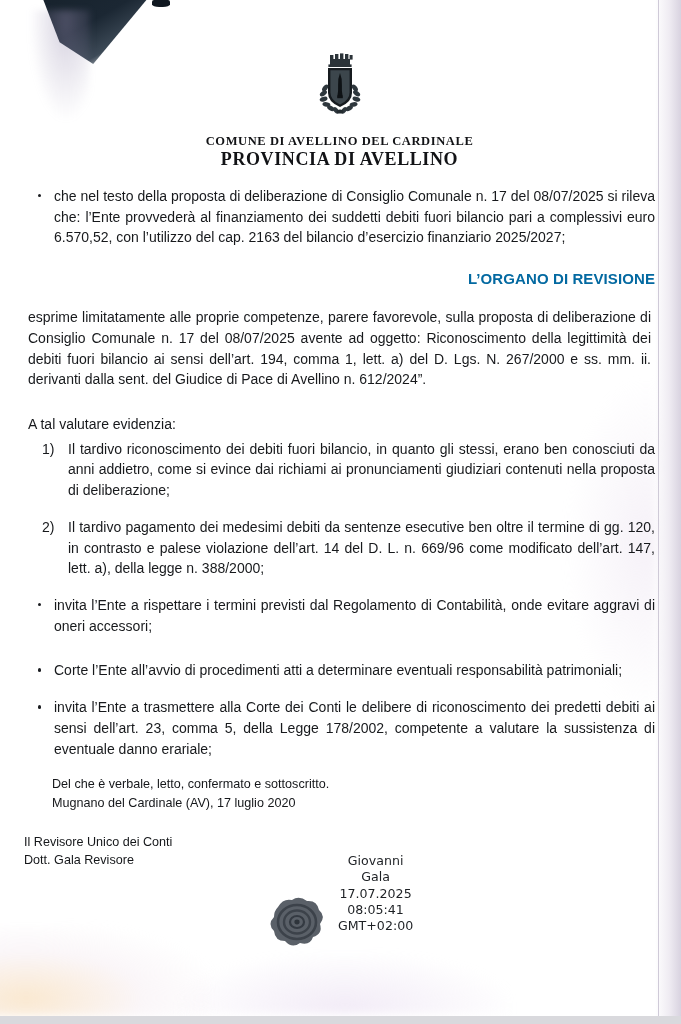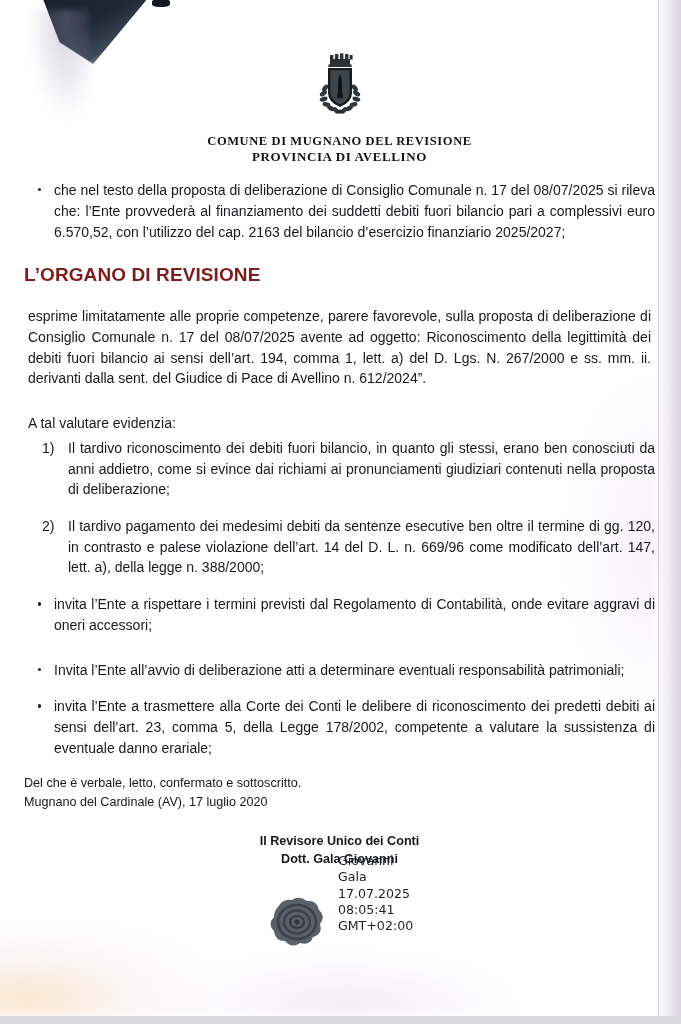--- a/index.html
+++ b/index.html
@@ -124,21 +124,21 @@
   .org-header {
     text-align: center;
     font-family: "Liberation Serif", serif;
     font-weight: bold;
     letter-spacing: 0.6px;
     color: #121316;
     line-height: 1.18;
     margin-top: 2px;
   }
   .org-header .line1 { font-size: 12.5px; }
-  .org-header .line2 { font-size: 13px; }
+  .org-header .line2 { font-size: 18px; }
 
   
   .body-text {
     font-size: 14px;
     line-height: 1.48;
     color: #17191c;
     text-align: justify;
   }
   .plain-para {
     margin: 4px;
@@ -173,46 +173,47 @@
   }
   li.num-item .num-marker {
     position: absolute;
     left: 18px;
     top: 0;
     width: 26px;
     text-align: left;
   }
 
   .section-heading {
+    text-align: right;
+    font-weight: bold;
+    font-size: 15px;
+    letter-spacing: 0.1px;
+    color: #0369a1;
+  }
+
+  .sig-block {
     text-align: left;
-    font-weight: bold;
-    font-size: 19px;
-    letter-spacing: 0.1px;
-    color: #7f1d1d;
-  }
-
-  .sig-block {
-    text-align: center;
     font-size: 12.6px;
     line-height: 1.42;
-    font-weight: bold;
   }
 
   .closing-left {
     font-size: 12.6px;
     line-height: 1.45;
+    margin-left: 28px;
   }
 
   
   .digisign {
     position: absolute;
     left: 264px;
     top: 845px;
     width: 240px;
     height: 120px;
+    text-align: center;
   }
   .digisign-text {
     position: absolute;
     left: 74px;
     top: 8px;
     font-family: "DejaVu Sans", sans-serif;
     font-size: 12.6px;
     line-height: 1.30;
     color: #1d2024;
     white-space: pre-line;
@@ -279,21 +280,21 @@
           <ellipse cx="42.6" cy="54.4" rx="4.0" ry="2.3" transform="rotate(-10 42.6 54.4)"></ellipse>
           <ellipse cx="38.2" cy="58.2" rx="4.0" ry="2.3" transform="rotate(-30 38.2 58.2)"></ellipse>
           <ellipse cx="33.0" cy="60.4" rx="3.8" ry="2.2" transform="rotate(-52 33.0 60.4)"></ellipse>
         </g>
 
         <ellipse cx="29" cy="61.6" rx="3.2" ry="2.0" fill="#232b30"></ellipse>
       </svg>
     </div>
 
     <div class="org-header">
-      <div class="line1">COMUNE DI MUGNANO DEL REVISIONE</div>
+      <div class="line1">COMUNE DI AVELLINO DEL CARDINALE</div>
       <div class="line2">PROVINCIA DI AVELLINO</div>
     </div>
 
     <div class="gap-m"></div>
 
     <ul class="bullets body-text">
       <li class="bullet-item">che nel testo della proposta di deliberazione di Consiglio Comunale n. 17 del 08/07/2025 si rileva che: l’Ente provvederà al finanziamento dei suddetti debiti fuori bilancio pari a complessivi euro 6.570,52, con l’utilizzo del cap. 2163 del bilancio d’esercizio finanziario 2025/2027;</li>
     </ul>
 
     <div class="gap-l"></div>
@@ -316,36 +317,36 @@
       <li class="num-item" style="margin-top:16px;">
         <span class="num-marker">2)</span>
         <span>Il tardivo pagamento dei medesimi debiti da sentenze esecutive ben oltre il termine di gg. 120, in contrasto e palese violazione dell’art. 14 del D. L. n. 669/96 come modificato dell’art. 147, lett. a), della legge n. 388/2000;</span>
       </li>
     </ol>
 
     <div class="gap-m"></div>
 
     <ul class="bullets body-text">
       <li class="bullet-item" style="margin-bottom:24px;">invita l’Ente a rispettare i termini previsti dal Regolamento di Contabilità, onde evitare aggravi di oneri accessori;</li>
-      <li class="bullet-item" style="margin-bottom:16px;">Invita l’Ente all’avvio di deliberazione atti a determinare eventuali responsabilità patrimoniali;</li>
+      <li class="bullet-item" style="margin-bottom:16px;">Corte l’Ente all’avvio di procedimenti atti a determinare eventuali responsabilità patrimoniali;</li>
       <li class="bullet-item">invita l’Ente a trasmettere alla Corte dei Conti le delibere di riconoscimento dei predetti debiti ai sensi dell’art. 23, comma 5, della Legge 178/2002, competente a valutare la sussistenza di eventuale danno erariale;</li>
     </ul>
 
     <div class="gap-m"></div>
 
     <div class="closing-left">
       <div>Del che è verbale, letto, confermato e sottoscritto.</div>
       <div>Mugnano del Cardinale (AV), 17 luglio 2020</div>
     </div>
 
     <div class="gap-l"></div>
 
     <div class="sig-block">
       <div>Il Revisore Unico dei Conti</div>
-      <div>Dott. Gala Giovanni</div>
+      <div>Dott. Gala Revisore</div>
     </div>
 
   </div>
 
   <div class="digisign">
     <svg class="digisign-seal" width="62" height="58" viewBox="0 0 62 58" aria-hidden="true">
       <path d="M12 14 Q17 5 26 7 Q33 2 41 8 Q51 7 53 17 Q60 23 54 31 Q57 41 47 44
                Q44 53 34 50 Q26 56 19 48 Q9 48 8 38 Q1 31 8 24 Q8 18 12 14 Z" fill="#5a6068"></path>
       <ellipse cx="31" cy="29" rx="19" ry="17" fill="none" stroke="#3c424a" stroke-width="2.6"></ellipse>
       <ellipse cx="31" cy="29" rx="13" ry="11.5" fill="none" stroke="#3c424a" stroke-width="2.4"></ellipse>

